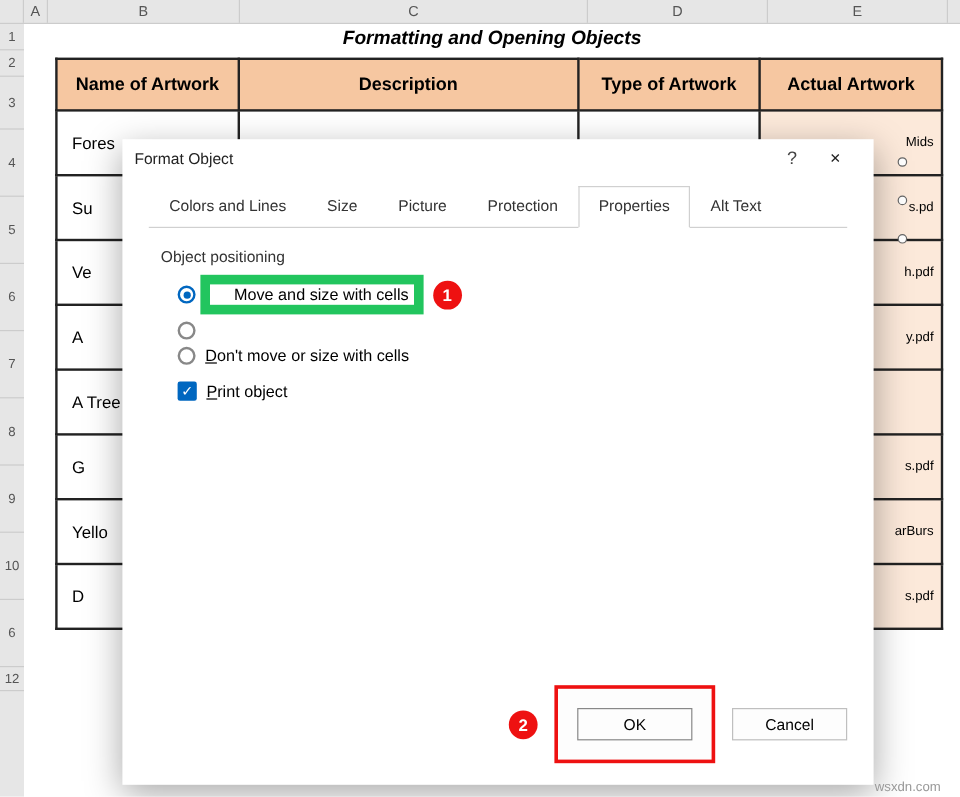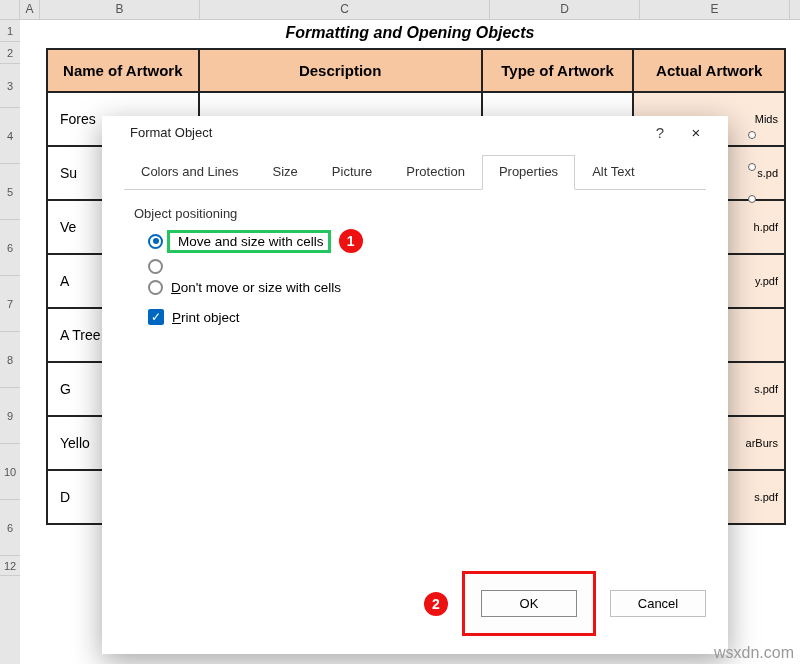--- a/index.html
+++ b/index.html
@@ -82,21 +82,21 @@
     width: 626px;
     height: 538px;
     background: #fff;
     box-shadow: 0 8px 28px rgba(0,0,0,0.35);
     display: flex;
     flex-direction: column;
   }
   .dlg-titlebar {
     display: flex;
     align-items: center;
-    padding: 8px 14px 10px 28px;
+    padding: 8px 14px 10px 10px;
     font-size: 13px;
   }
   .dlg-title { flex: 1; color: #222; }
   .dlg-help { width: 36px; text-align: center; color: #444; font-size: 15px; }
   .dlg-close { width: 36px; text-align: center; color: #222; font-size: 15px; }
   .tabs {
     display: flex;
     padding: 4px 22px 0;
     gap: 0;
     font-size: 13px;
@@ -139,22 +139,22 @@
     content: ""; position: absolute; left: 2.5px; top: 2.5px;
     width: 6px; height: 6px; border-radius: 50%; background: #0067c0;
   }
   .checkbox {
     width: 16px; height: 16px; background: #0067c0; border-radius: 2px;
     display: flex; align-items: center; justify-content: center;
     color: #fff; font-size: 12px; flex: 0 0 16px;
   }
   .u { text-decoration: underline; }
   .highlight-red {
-    border: 3px solid #22c55e;
-    padding: 1px 4px 1px 8px;
+    border: 8px solid #22c55e;
+    padding: 1px 4px 1px 20px;
     margin-left: -4px;
   }
   .callout {
     width: 24px; height: 24px; border-radius: 50%;
     background: #e11; color: #fff; font-weight: bold;
     display: inline-flex; align-items: center; justify-content: center;
     font-size: 14px;
   }
   .dlg-footer {
     display: flex;
@@ -166,22 +166,22 @@
   .btn {
     min-width: 96px; padding: 5px 0;
     background: #fdfdfd;
     border: 1px solid #bfbfbf;
     text-align: center;
     font-size: 13px;
   }
   .btn.ok-wrap { border: 3px solid #e11; padding: 16px; }
   .btn.ok-wrap .btn { border: 1px solid #888; }
   .watermark {
-    position: absolute; right: 6px; bottom: 2px;
-    font-size: 16px; color: #999; margin-left: 17px;
+    position: absolute; right: 16px; bottom: 2px;
+    font-size: 11px; color: #999; margin-left: 17px;
   }
   .sel-handles {
     position: absolute;
     right: 44px;
     top: 131px;
     width: 8px;
   }
   .sel-handles span {
     display: block; width: 8px; height: 8px; border: 1px solid #666;
     border-radius: 50%; background: #fff; margin-bottom: 24px;

